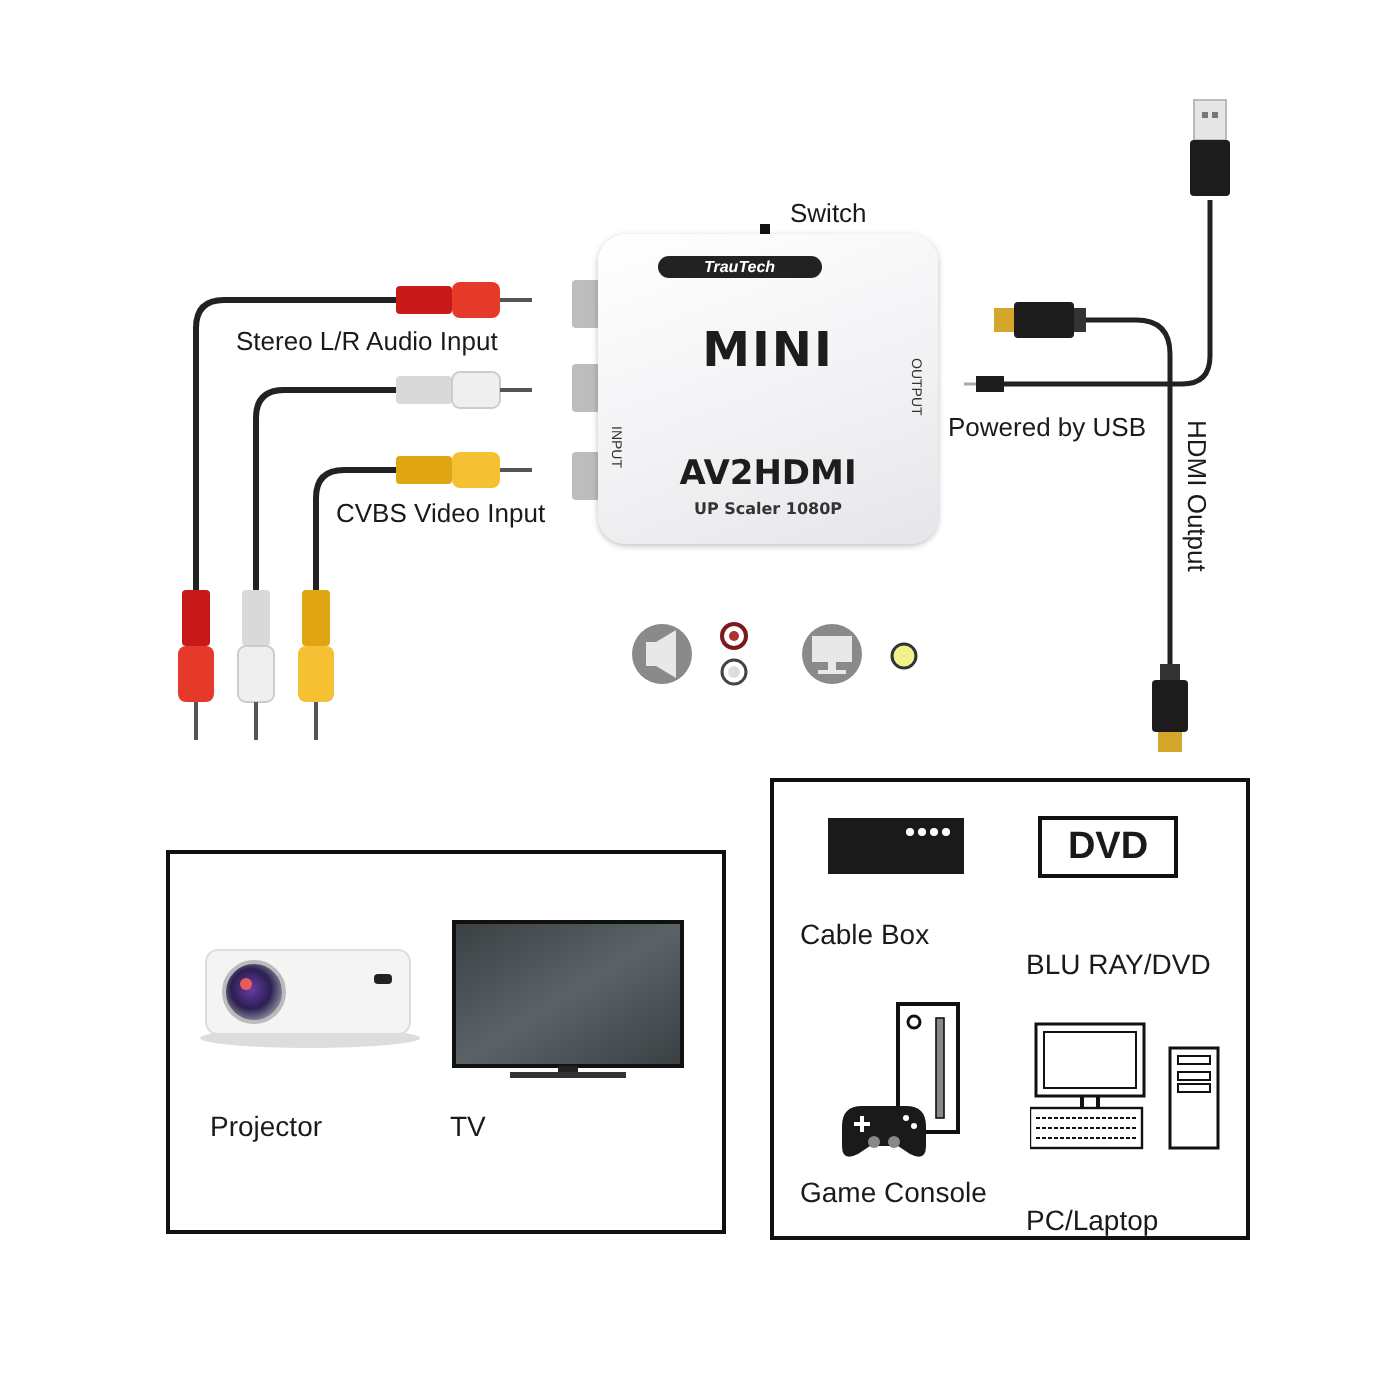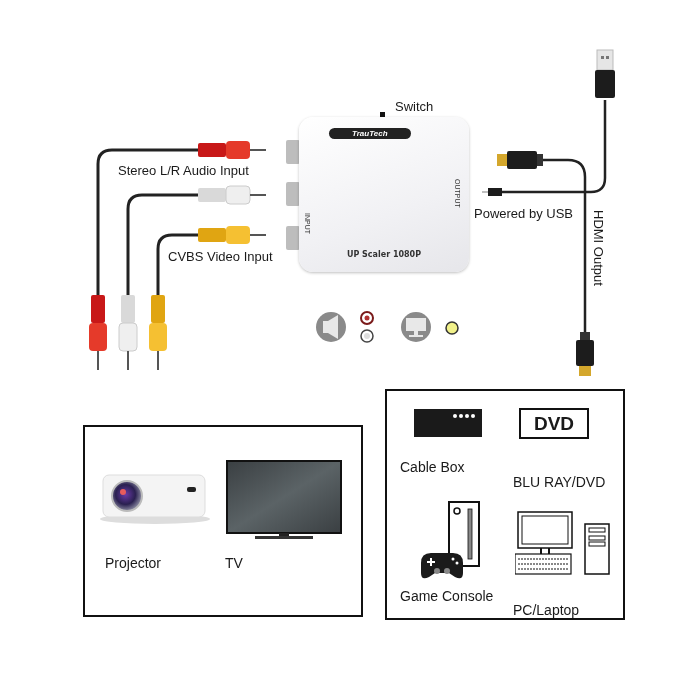--- a/index.html
+++ b/index.html
@@ -112,22 +112,24 @@
     <circle cx="416" cy="327" r="15" fill="#8a8a8a"></circle>
     <rect x="406" y="318" width="20" height="13" fill="#e8e8e8"></rect>
     <rect x="414" y="331" width="4" height="4" fill="#e8e8e8"></rect>
     <rect x="409" y="335" width="14" height="2" fill="#e8e8e8"></rect>
   </g>
   <circle cx="452" cy="328" r="6" fill="#f1f18a" stroke="#333" stroke-width="1.5"></circle>
 </svg>
 
 <div class="device-box">
   <span class="brand">TrauTech</span>
+  <div class="mini">MINI</div>
   <span class="vert" style="left:12px; top:96px; transform:rotate(90deg);">INPUT</span>
   <span class="vert" style="left:162px; top:62px; transform:rotate(90deg);">OUTPUT</span>
+  <div class="model">AV2HDMI</div>
   <div class="scaler">UP Scaler 1080P</div>
 </div>
 
 <span class="lbl" style="left:395px; top:99px;">Switch</span>
 <span class="lbl" style="left:118px; top:163px;">Stereo L/R Audio Input</span>
 <span class="lbl" style="left:168px; top:249px;">CVBS Video Input</span>
 <span class="lbl" style="left:474px; top:206px;">Powered by USB</span>
 <span class="lbl" style="left:590px; top:210px; transform:rotate(90deg); transform-origin:left top; left:606px;">HDMI Output</span>
 
 <div class="panel" style="left:83px; top:425px; width:276px; height:188px;">

